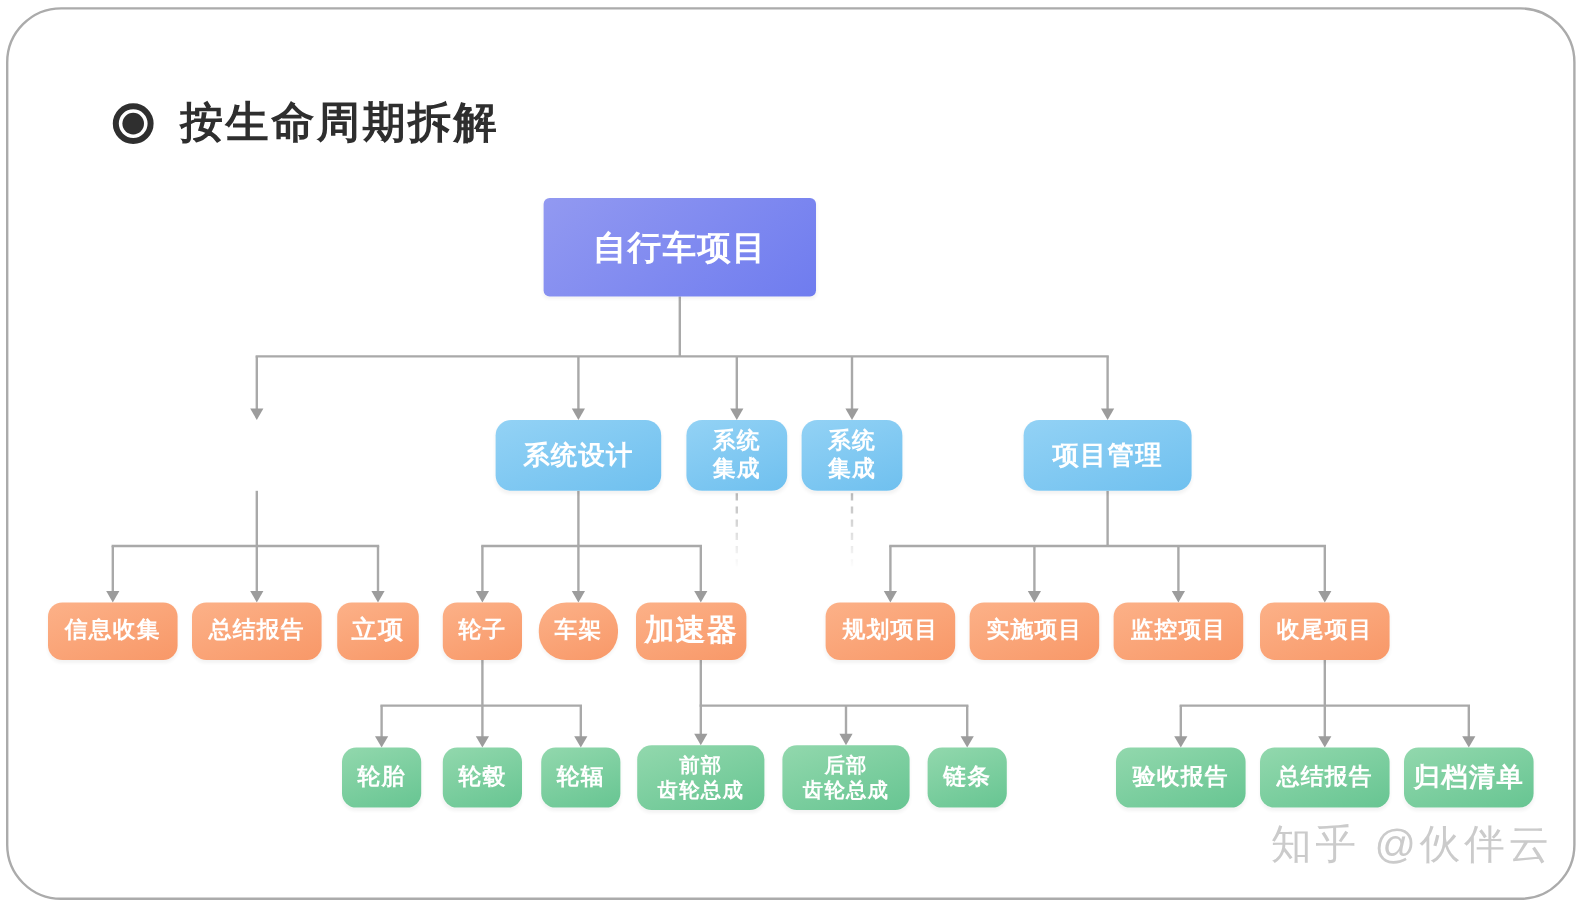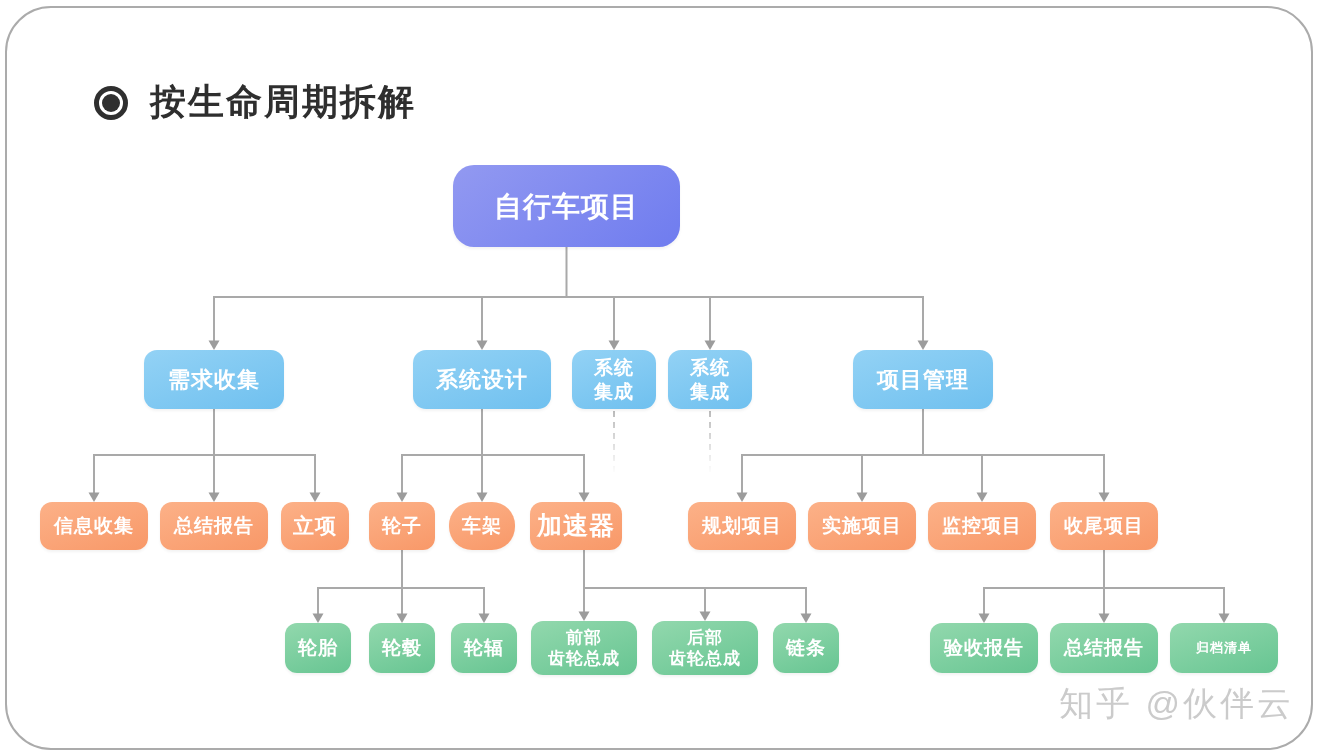--- a/index.html
+++ b/index.html
@@ -10,21 +10,21 @@
   .title-row{position:absolute;left:94px;top:78px;display:flex;align-items:center;gap:22px;}
   .bullseye{width:24px;height:24px;border:5px solid #2f2f2f;border-radius:50%;
             position:relative;display:inline-block;flex:0 0 auto;}
   .bullseye::after{content:"";position:absolute;inset:3px;background:#2f2f2f;border-radius:50%;}
   .page-title{font-size:36px;font-weight:700;color:var(--c-title,#2e2e2e);letter-spacing:2px;}
   .layer{position:absolute;left:0;top:0;width:1318px;height:755px;}
   svg.layer{pointer-events:none;}
   .node{position:absolute;display:flex;align-items:center;justify-content:center;
         color:#fff;font-weight:700;text-align:center;white-space:pre-line;line-height:1.25;
         letter-spacing:1px;box-shadow:0 2px 3px rgba(0,0,0,0.05);}
-  .lv-root{background:linear-gradient(140deg,var(--c-root-a) 0%,var(--c-root-b) 100%);border-radius:21px;text-align:center;}
+  .lv-root{background:linear-gradient(140deg,var(--c-root-a) 0%,var(--c-root-b) 100%);border-radius:5px;text-align:center;}
   .lv-blue{background:linear-gradient(160deg,var(--c-blue-a) 0%,var(--c-blue-b) 100%);border-radius:13px;}
   .lv-orange{background:linear-gradient(160deg,var(--c-orange-a) 0%,var(--c-orange-b) 100%);border-radius:12px;}
   .lv-green{background:linear-gradient(160deg,var(--c-green-a) 0%,var(--c-green-b) 100%);border-radius:12px;}
   .watermark{position:absolute;right:24px;top:681px;font-size:34px;font-weight:500;
              color:var(--c-watermark,#cbcbcb);letter-spacing:3px;
              text-shadow:1px 1px 0 rgba(255,255,255,0.9);}
 </style>
 </head>
 <body>
 
@@ -106,21 +106,20 @@
         <path d="M 1098.5 613.5 L 1109.5 613.5 L 1104 623 Z" fill="#9c9c9c"></path>
         <line x1="1224" y1="588" x2="1224" y2="616" stroke="#a9a9a9" stroke-width="2"></line>
         <path d="M 1218.5 613.5 L 1229.5 613.5 L 1224 623 Z" fill="#9c9c9c"></path>
         <line x1="614" y1="411" x2="614" y2="474" stroke="url(#dashFade)" stroke-width="2" stroke-dasharray="6 5"></line>
         <line x1="710" y1="411" x2="710" y2="474" stroke="url(#dashFade)" stroke-width="2" stroke-dasharray="6 5"></line>
       </g>
   </svg>
 
   <div class="layer" id="node-layer">
       <div class="node lv-root" style="left: 453px; top: 165px; width: 227px; height: 82px; font-size: 28px;">自行车项目</div>
-      <div class="node lv-blue" style="left: 144px; top: 350px; width: 140px; height: 59px; font-size: 22px;">需求收集</div>
       <div class="node lv-blue" style="left: 413px; top: 350px; width: 138px; height: 59px; font-size: 22px;">系统设计</div>
       <div class="node lv-blue" style="left: 572px; top: 350px; width: 84px; height: 59px; font-size: 19px;">系统
 集成</div>
       <div class="node lv-blue" style="left: 668px; top: 350px; width: 84px; height: 59px; font-size: 19px;">系统
 集成</div>
       <div class="node lv-blue" style="left: 853px; top: 350px; width: 140px; height: 59px; font-size: 22px;">项目管理</div>
       <div class="node lv-orange" style="left: 40px; top: 502px; width: 108px; height: 48px; font-size: 19px;">信息收集</div>
       <div class="node lv-orange" style="left: 160px; top: 502px; width: 108px; height: 48px; font-size: 19px;">总结报告</div>
       <div class="node lv-orange" style="left: 281px; top: 502px; width: 68px; height: 48px; font-size: 21px;">立项</div>
       <div class="node lv-orange" style="left: 369px; top: 502px; width: 66px; height: 48px; font-size: 19px;">轮子</div>
@@ -133,17 +132,17 @@
       <div class="node lv-green" style="left: 285px; top: 623px; width: 66px; height: 50px; font-size: 19px;">轮胎</div>
       <div class="node lv-green" style="left: 369px; top: 623px; width: 66px; height: 50px; font-size: 19px;">轮毂</div>
       <div class="node lv-green" style="left: 451px; top: 623px; width: 66px; height: 50px; font-size: 19px;">轮辐</div>
       <div class="node lv-green" style="left: 531px; top: 621px; width: 106px; height: 54px; font-size: 17px;">前部
 齿轮总成</div>
       <div class="node lv-green" style="left: 652px; top: 621px; width: 106px; height: 54px; font-size: 17px;">后部
 齿轮总成</div>
       <div class="node lv-green" style="left: 773px; top: 623px; width: 66px; height: 50px; font-size: 19px;">链条</div>
       <div class="node lv-green" style="left: 930px; top: 623px; width: 108px; height: 50px; font-size: 19px;">验收报告</div>
       <div class="node lv-green" style="left: 1050px; top: 623px; width: 108px; height: 50px; font-size: 19px;">总结报告</div>
-      <div class="node lv-green" style="left: 1170px; top: 623px; width: 108px; height: 50px; font-size: 13px;">归档清单</div>
+      <div class="node lv-green" style="left: 1170px; top: 623px; width: 108px; height: 50px; font-size: 22px;">归档清单</div>
     </div>
 
   <div class="watermark">知乎 @伙伴云</div>
 </div>
 
 </body></html>

